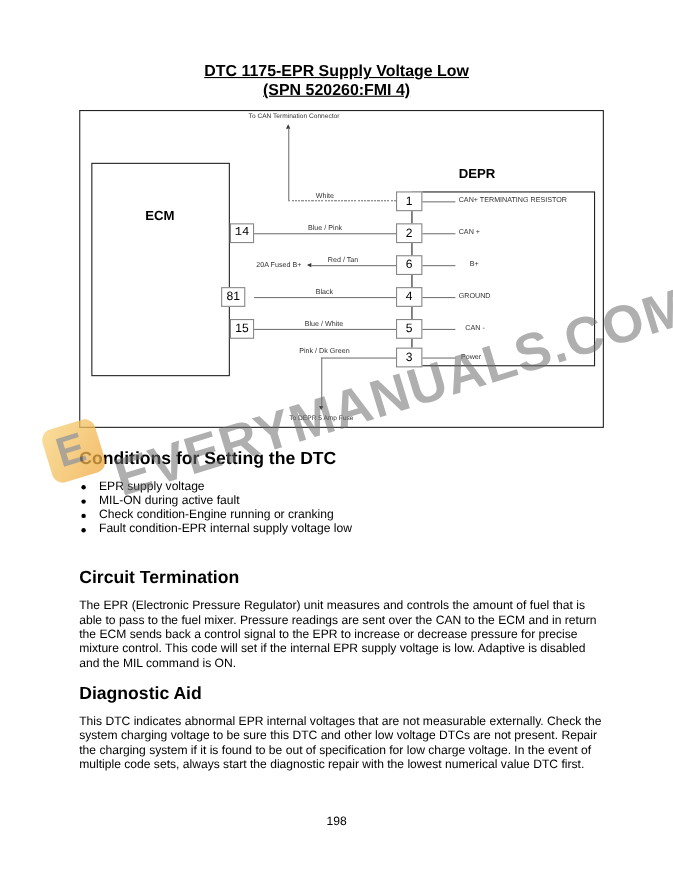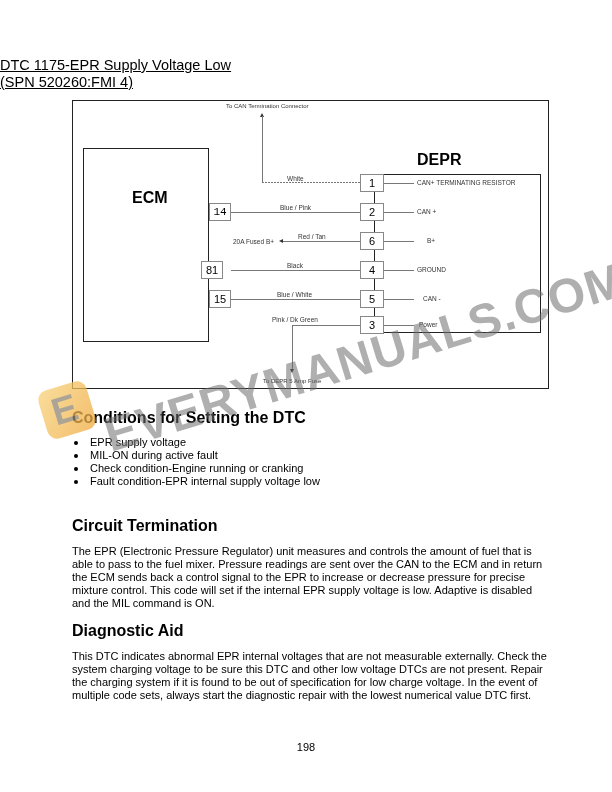--- a/index.html
+++ b/index.html
@@ -1,38 +1,38 @@
 <!DOCTYPE html>
 <html><head>
 <meta charset="utf-8">
 <style>
   html, body { margin: 0; padding: 0; }
   body {
     width: 612px; height: 792px; background: #ffffff; position: relative; overflow: hidden;
     font-family: "Liberation Sans", sans-serif; color: #000;
   }
   .title {
-    position: absolute; left: 0; width: 612px; text-align: left;
-    font-weight: normal; font-size: 14.5px; text-decoration: underline; line-height: 17px;
+    position: absolute; left: 0; width: 612px; text-align: center;
+    font-weight: bold; font-size: 14.5px; text-decoration: underline; line-height: 17px;
   }
   .diagram {
     position: absolute; left: 72px; top: 100px; width: 477px; height: 289px;
     border: 1px solid #222; box-sizing: border-box;
   }
   .abs { position: absolute; }
   .box { position: absolute; border: 1px solid #222; box-sizing: border-box; background: #fff; }
   .pin {
     position: absolute; border: 1px solid #888; box-sizing: border-box; background: #fff;
     font-size: 11px; text-align: center; line-height: 16px; height: 18px;
   }
   .wire { position: absolute; height: 1px; background: #777; }
   .vwire { position: absolute; width: 1px; background: #777; }
   .tiny { position: absolute; font-size: 6px; color: #333; white-space: nowrap; }
   .tinylbl { position: absolute; font-size: 6.5px; color: #333; white-space: nowrap; }
-  .block-label { position: absolute; font-weight: bold; font-size: 16px; }
+  .block-label { position: absolute; font-weight: bold; font-size: 12px; }
   h2 {
     position: absolute; margin: 0; font-size: 16px; font-weight: bold; left: 72px;
   }
   ul.bullets {
     position: absolute; left: 72px; top: 436px; margin: 0; padding: 0; list-style: none;
     font-size: 11px; line-height: 13px;
   }
   ul.bullets li { position: relative; padding-left: 18px; }
   ul.bullets li .dot {
     position: absolute; left: 2px; top: 5px; width: 4px; height: 4px; border-radius: 50%; background: #000;

